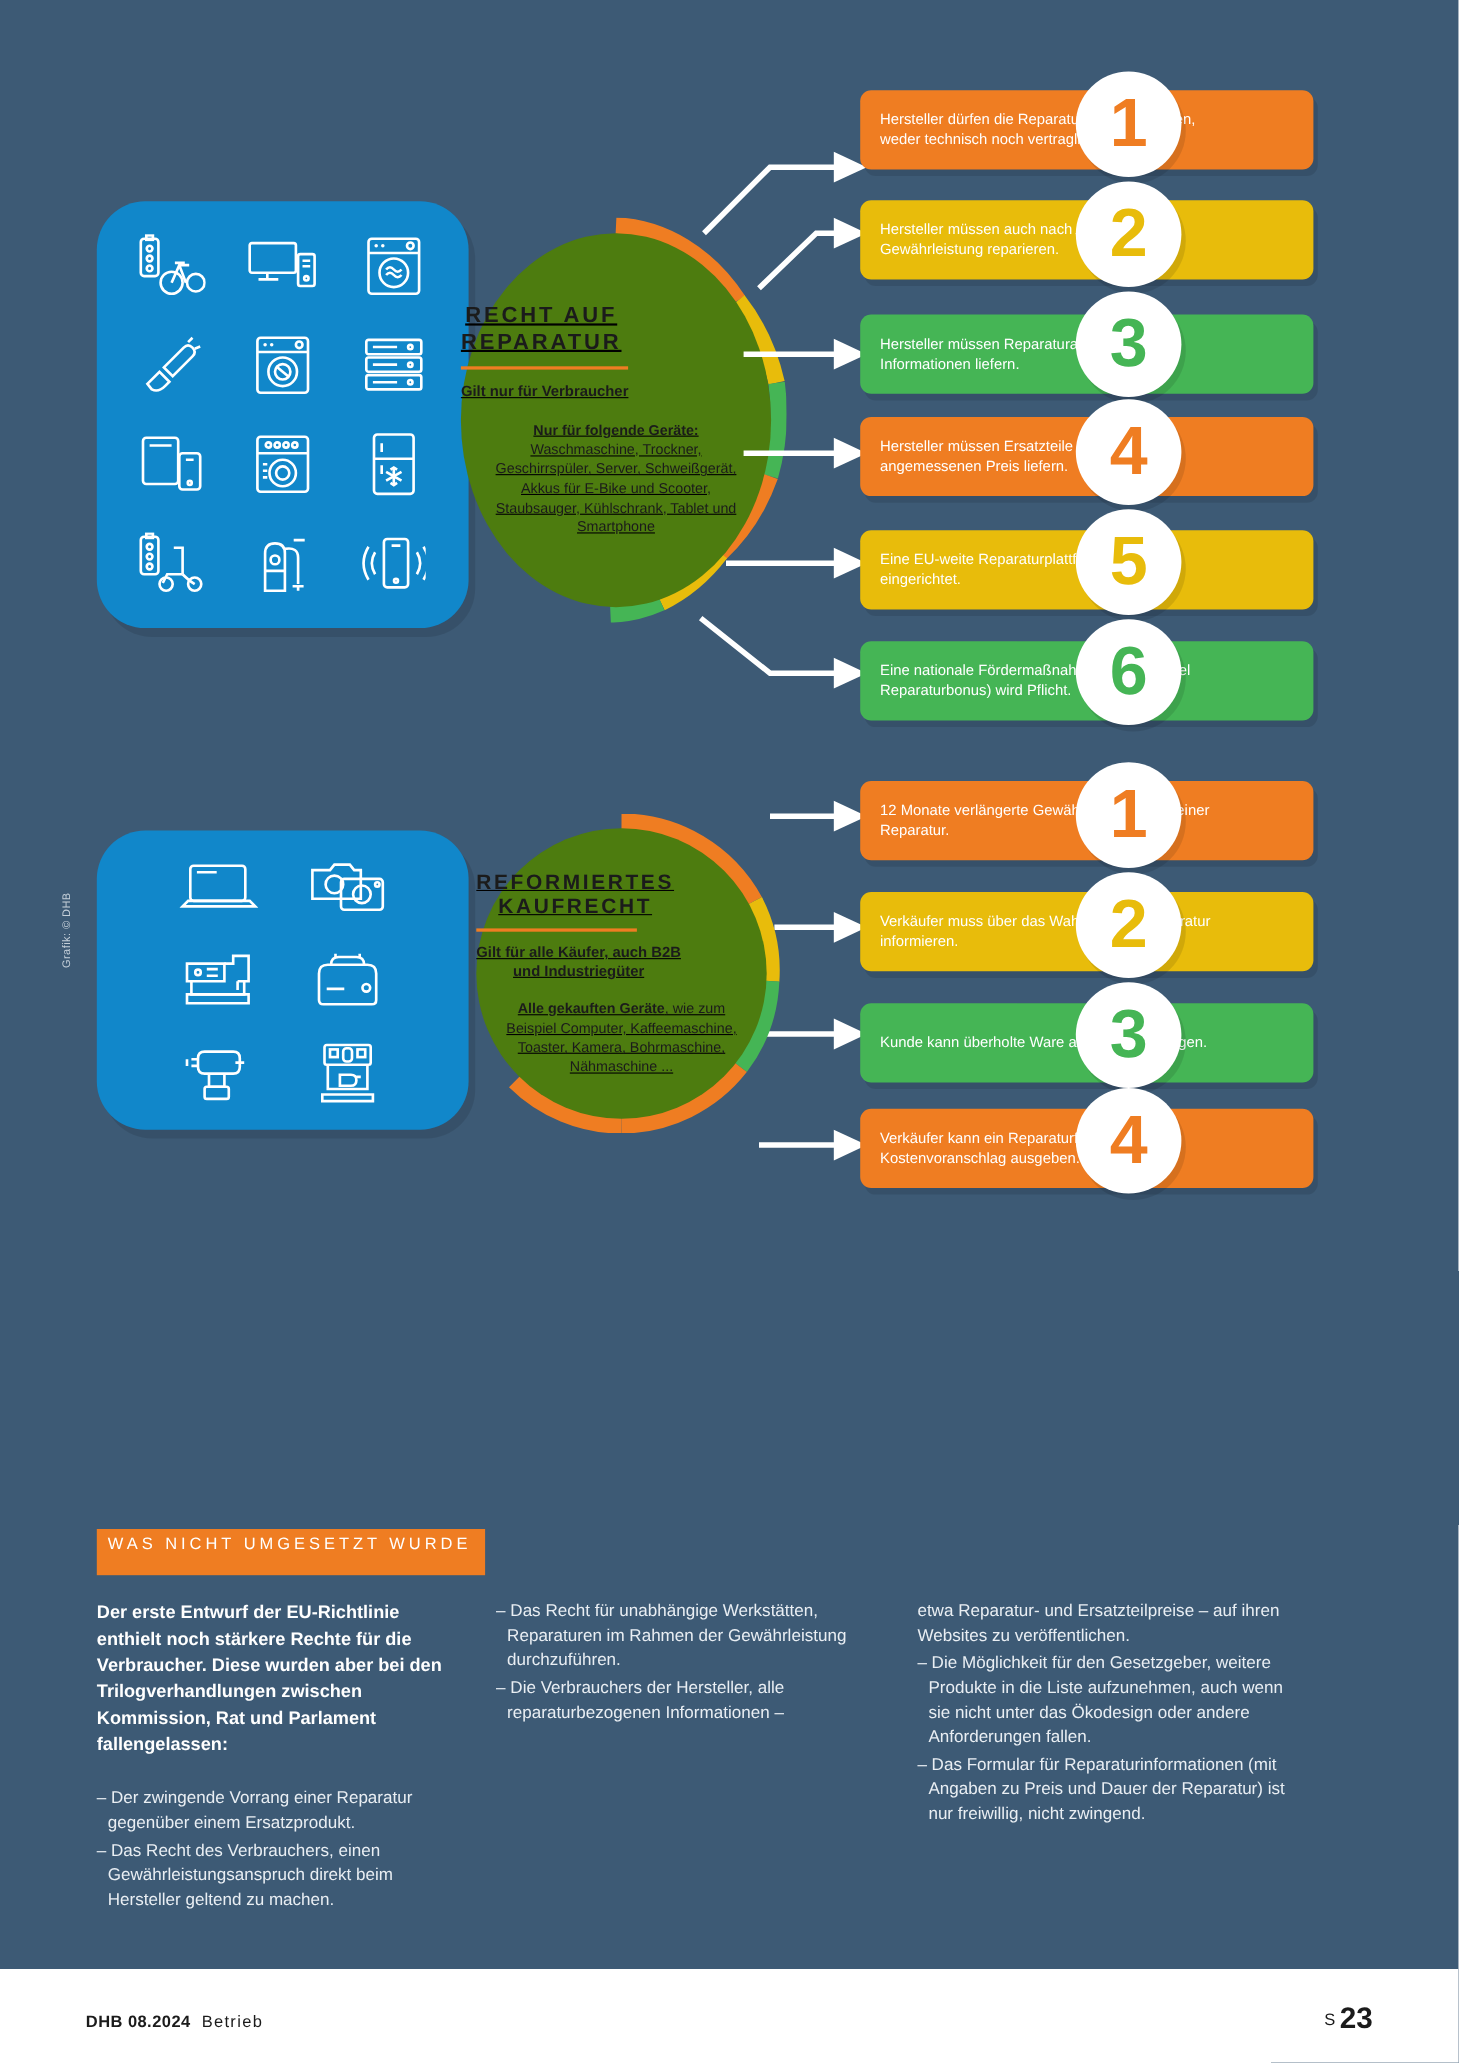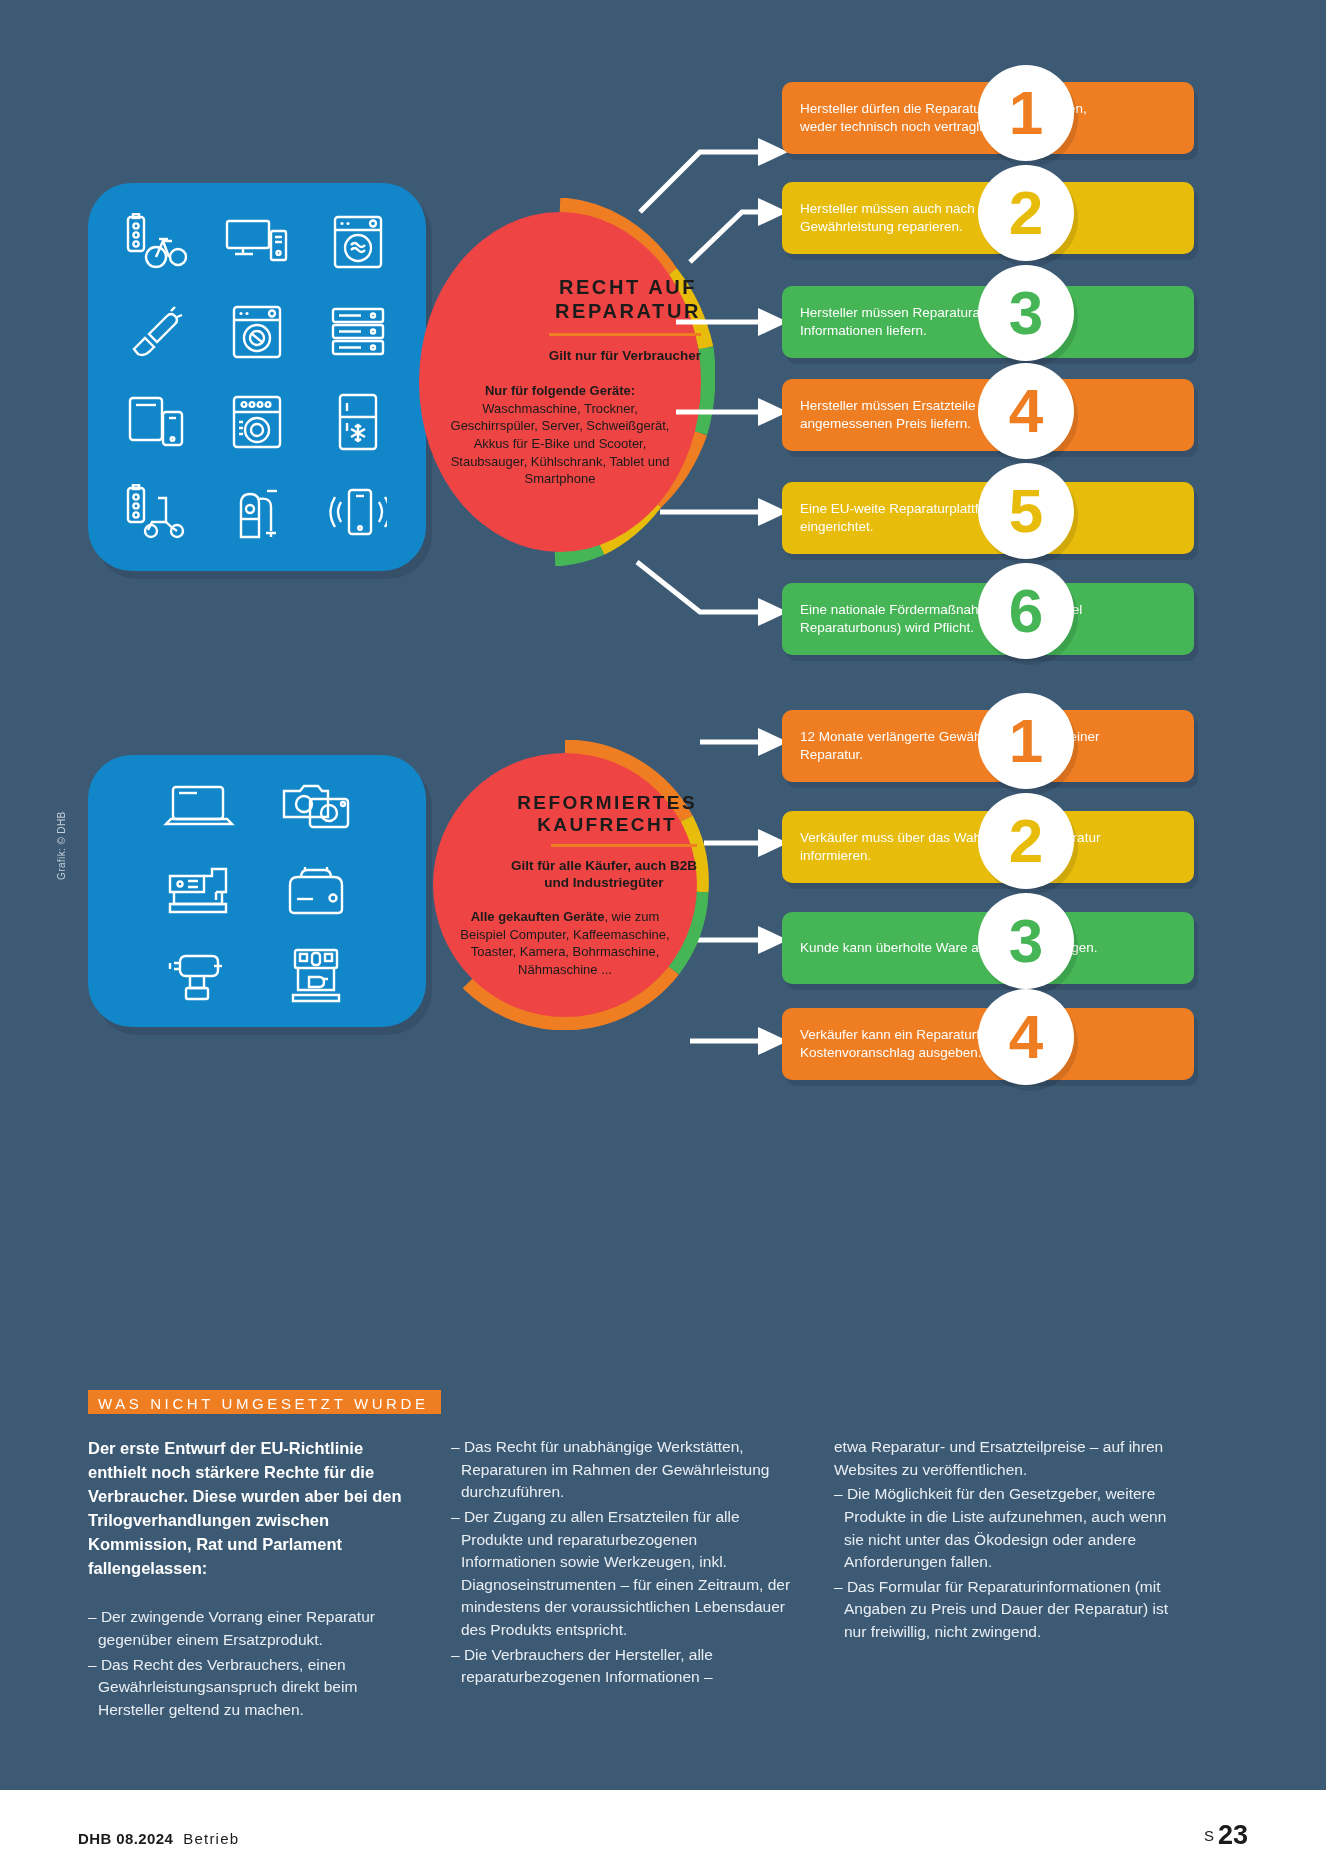--- a/index.html
+++ b/index.html
@@ -52,23 +52,24 @@
   #panel-2 .icon-grid { grid-template-columns: repeat(2,1fr); grid-template-rows: repeat(3,1fr); padding: 10px 52px; }
   .dev-icon { display:flex; align-items:center; justify-content:center; }
   .dev-icon svg { display:block; }
 
   
   .donut-wrap { position: absolute; }
   #donut-1 { left: 405px; top: 198px; width: 310px; height: 368px; }
   #donut-2 { left: 420px; top: 740px; width: 290px; height: 290px; }
   .donut-ring { position:absolute; inset:0; }
   .donut-face {
-    position: absolute; background:#ef4444; border-radius:50%;
-    display:flex; flex-direction:column; align-items:flex-end; justify-content:center;
+    position: absolute; background:#4d7c0f; border-radius:50%;
+    display:flex; flex-direction:column; align-items:flex-start; justify-content:center;
     text-align:center;
+    text-decoration:underline;
   }
   #donut-1 .donut-face { left: 14px; top: 14px; right: 14px; bottom: 14px; }
   #donut-2 .donut-face { left: 13px; top: 13px; right: 13px; bottom: 13px; }
   .circle-title {
     font-weight: bold; color:#1b1b1b; letter-spacing: 2.6px; line-height: 1.18;
     font-size: 20px; text-transform: uppercase;
   }
   #donut-2 .circle-title { font-size: 19px; letter-spacing: 2.4px; }
   .title-rule { width: 152px; height: 3px; background: #ef7d22; margin: 9px 0 12px; }
   #donut-2 .title-rule { width: 146px; margin: 8px 0 11px; }
@@ -106,21 +107,21 @@
     box-shadow: 4px 6px 0 rgba(0,0,0,0.10);
   }
   .badge.b-orange { color:#ef7d22; }
   .badge.b-yellow { color:#e8bc0b; }
   .badge.b-green  { color:#45b555; }
 
   
   #bottom { position: absolute; left: 88px; top: 1390px; width: 1155px; }
   .tag {
     display: inline-block; background:#ef7d22; color:#ffffff;
-    font-size: 15px; letter-spacing: 3.6px; padding: 5px 12px 2px 10px;
+    font-size: 15px; letter-spacing: 3.6px; padding: 5px 12px 20px 10px;
     margin-bottom: 22px;
   }
   .cols { display: grid; grid-template-columns: 325px 345px 340px; column-gap: 38px; }
   .lead { font-weight: bold; color:#ffffff; font-size: 16.5px; line-height: 1.46; }
   .col-text { color:#e9eef3; font-size: 15.5px; line-height: 1.46; }
   .bullets { margin-top: 26px; }
   .bullets p, .col-text p { text-indent: -10px; padding-left: 10px; margin-bottom: 2px; }
   .col-text p.cont { text-indent: 0; padding-left: 0; }
 </style>
 </head>
@@ -481,21 +482,20 @@
     <div class="cols">
       <div>
         <div class="lead">Der erste Entwurf der EU-Richtlinie enthielt noch stärkere Rechte für die Verbraucher. Diese wurden aber bei den Trilogverhandlungen zwischen Kommission, Rat und Parlament fallengelassen:</div>
         <div class="bullets col-text">
           <p>– Der zwingende Vorrang einer Reparatur gegenüber einem Ersatzprodukt.</p>
           <p>– Das Recht des Verbrauchers, einen Gewährleistungsanspruch direkt beim Hersteller geltend zu machen.</p>
         </div>
       </div>
       <div class="col-text">
         <p>– Das Recht für unabhängige Werkstätten, Reparaturen im Rahmen der Gewährleistung durchzuführen.</p>
-        <p>– Der Zugang zu allen Ersatzteilen für alle Produkte und reparaturbezogenen Informationen sowie Werkzeugen, inkl. Diagnoseinstrumenten – für einen Zeitraum, der mindestens der voraussichtlichen Lebensdauer des Produkts entspricht.</p>
         <p>– Die Verbrauchers der Hersteller, alle reparaturbezogenen Informationen –</p>
       </div>
       <div class="col-text">
         <p class="cont">etwa Reparatur- und Ersatzteilpreise – auf ihren Websites zu veröffentlichen.</p>
         <p>– Die Möglichkeit für den Gesetzgeber, weitere Produkte in die Liste aufzunehmen, auch wenn sie nicht unter das Ökodesign oder andere Anforderungen fallen.</p>
         <p>– Das Formular für Reparaturinformationen (mit Angaben zu Preis und Dauer der Reparatur) ist nur freiwillig, nicht zwingend.</p>
       </div>
     </div>
   </div>
 

